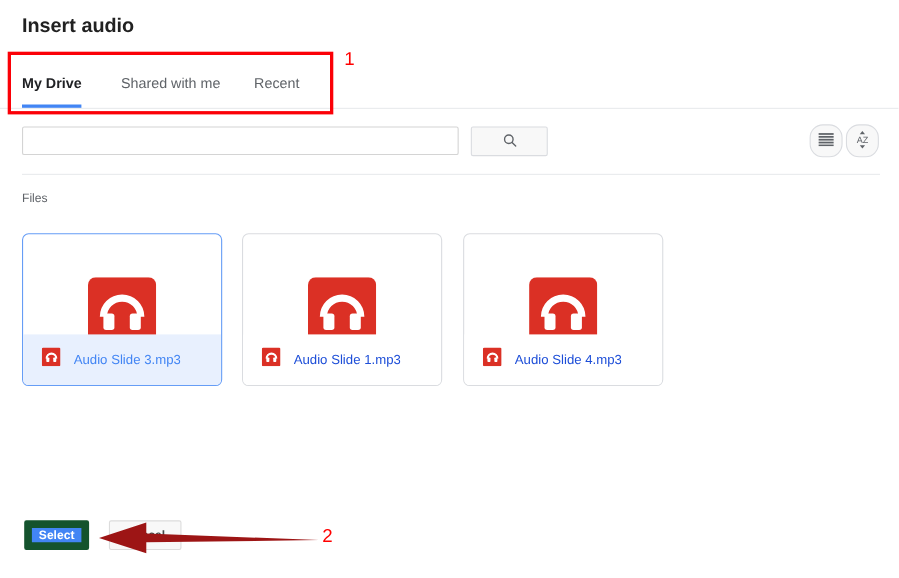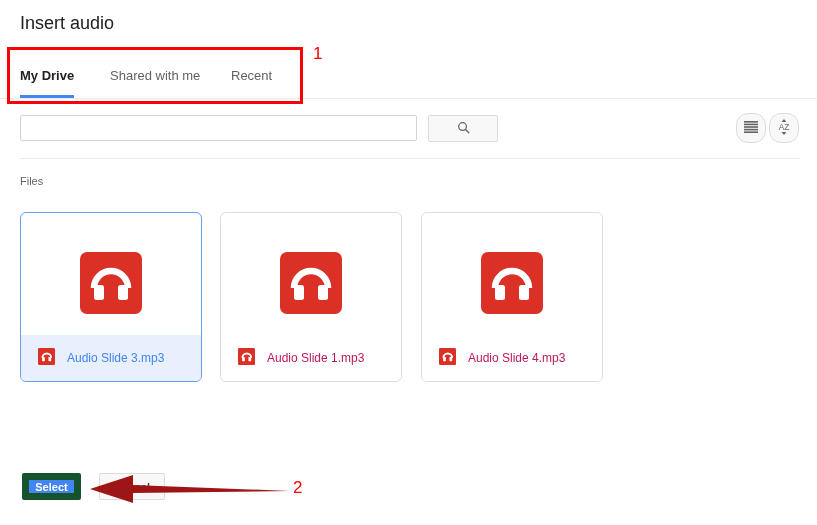--- a/index.html
+++ b/index.html
@@ -18,21 +18,21 @@
   }
 
   
   #dialog-title {
     position: absolute;
     left: 20px;
     top: 12px;
     font-size: 18px;
     line-height: 22px;
     color: #212121;
-    font-weight: 400;
+    font-weight: 700;
     white-space: nowrap;
   }
 
   
   #tabstrip {
     position: absolute;
     left: 0px;
     top: 53px;
     width: 817px;
     height: 46px;
@@ -137,21 +137,21 @@
     position: absolute;
     left: 20px;
     top: 212px;
     width: 600px;
     height: 188px;
   }
   .file-card {
     position: absolute;
     top: 0px;
     width: 182px;
-    height: 170px;
+    height: 139px;
     box-sizing: border-box;
     border: 1px solid #dadce0;
     border-radius: 6px;
     background: #ffffff;
     overflow: hidden;
     cursor: pointer;
     padding-left: 42px;
   }
   .file-card.selected {
     border: 1px solid #669df6;
@@ -176,21 +176,21 @@
     align-items: center;
     padding-left: 17px;
     box-sizing: border-box;
     background: #ffffff;
   }
   .file-card.selected .card-footer {
     background: #e8f0fe;
   }
   .card-name {
     font-size: 12px;
-    color: #be185d;
+    color: #1d4ed8;
     margin-left: 12px;
     white-space: nowrap;
     overflow: hidden;
     text-overflow: ellipsis;
   }
   .file-card.selected .card-name {
     color: #4285f4;
   }
 
   

